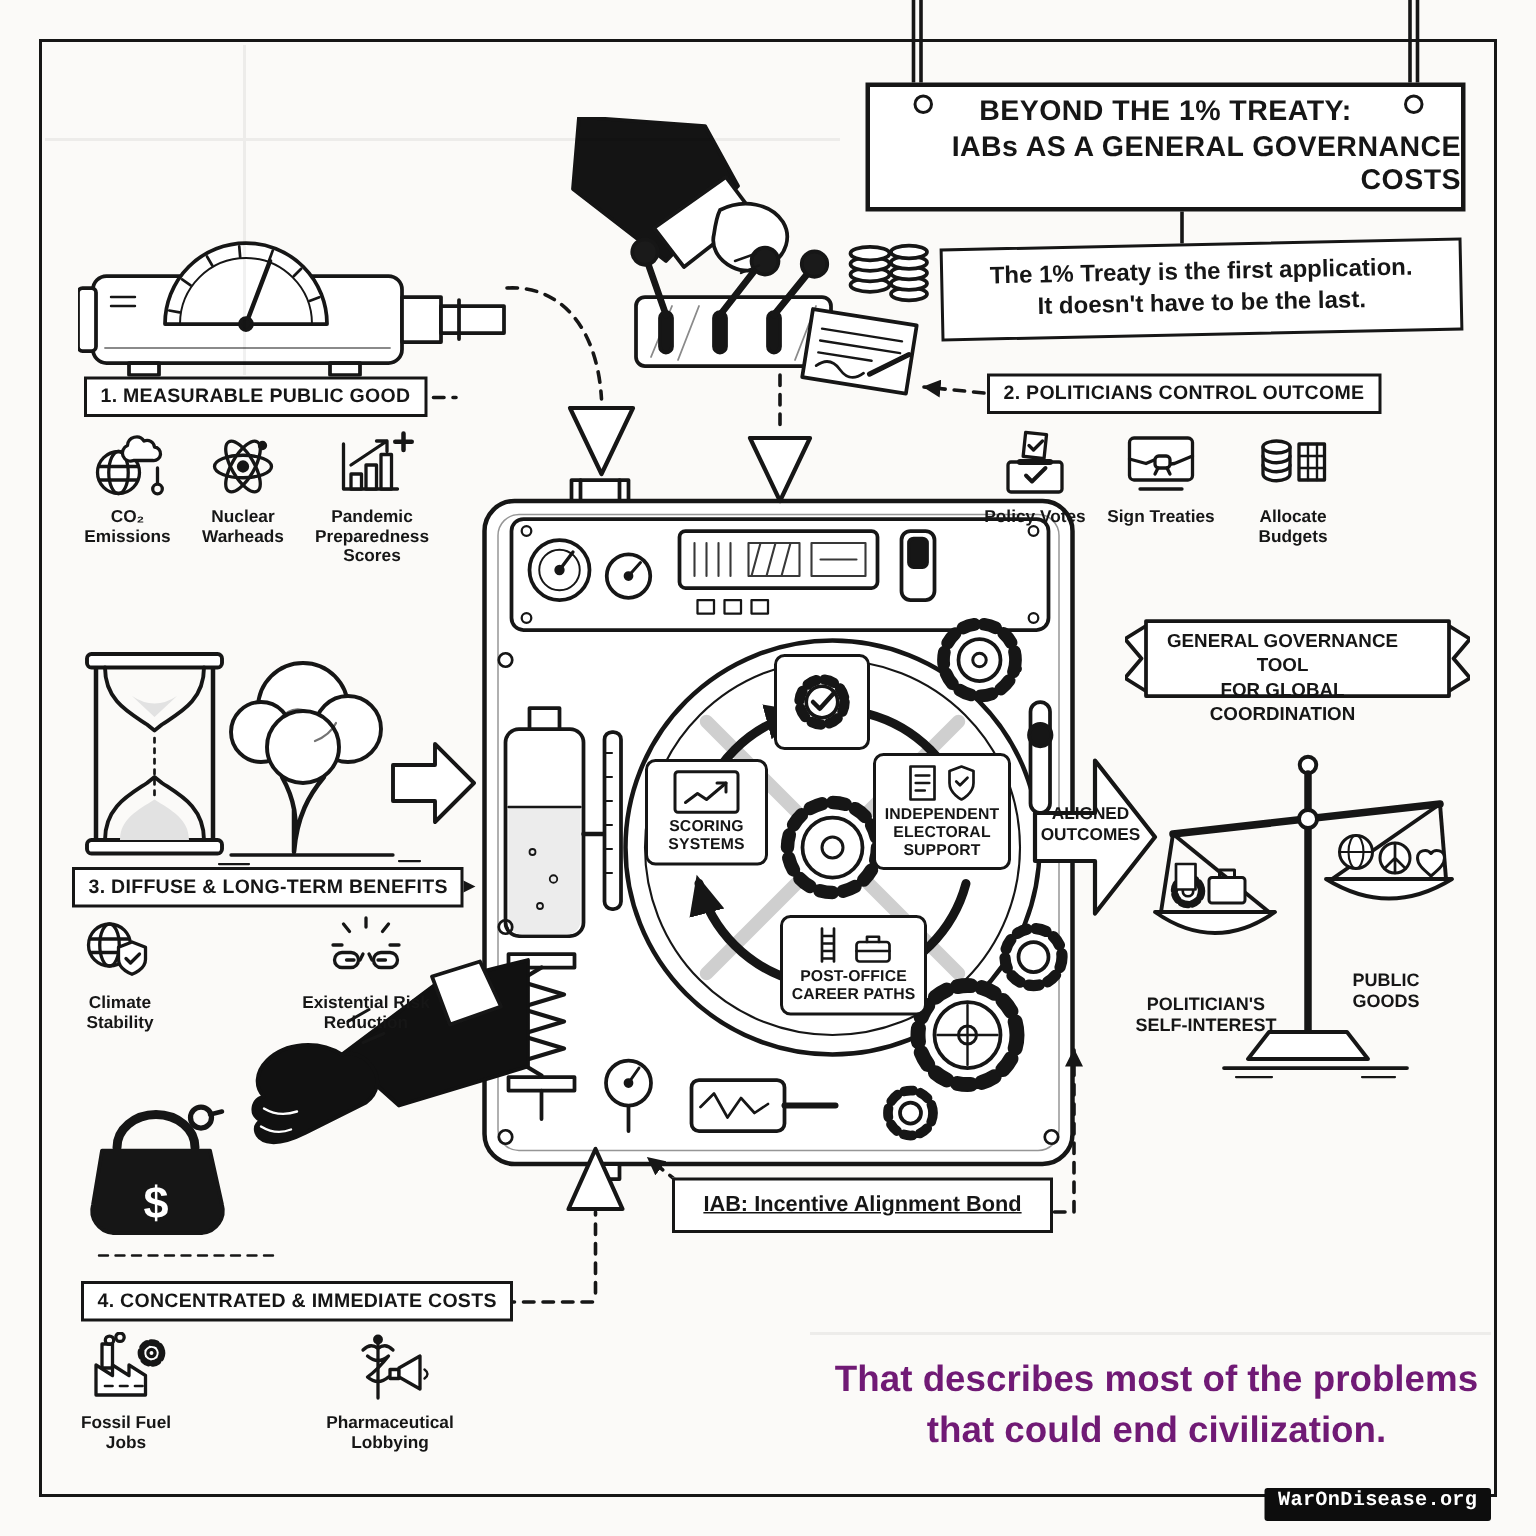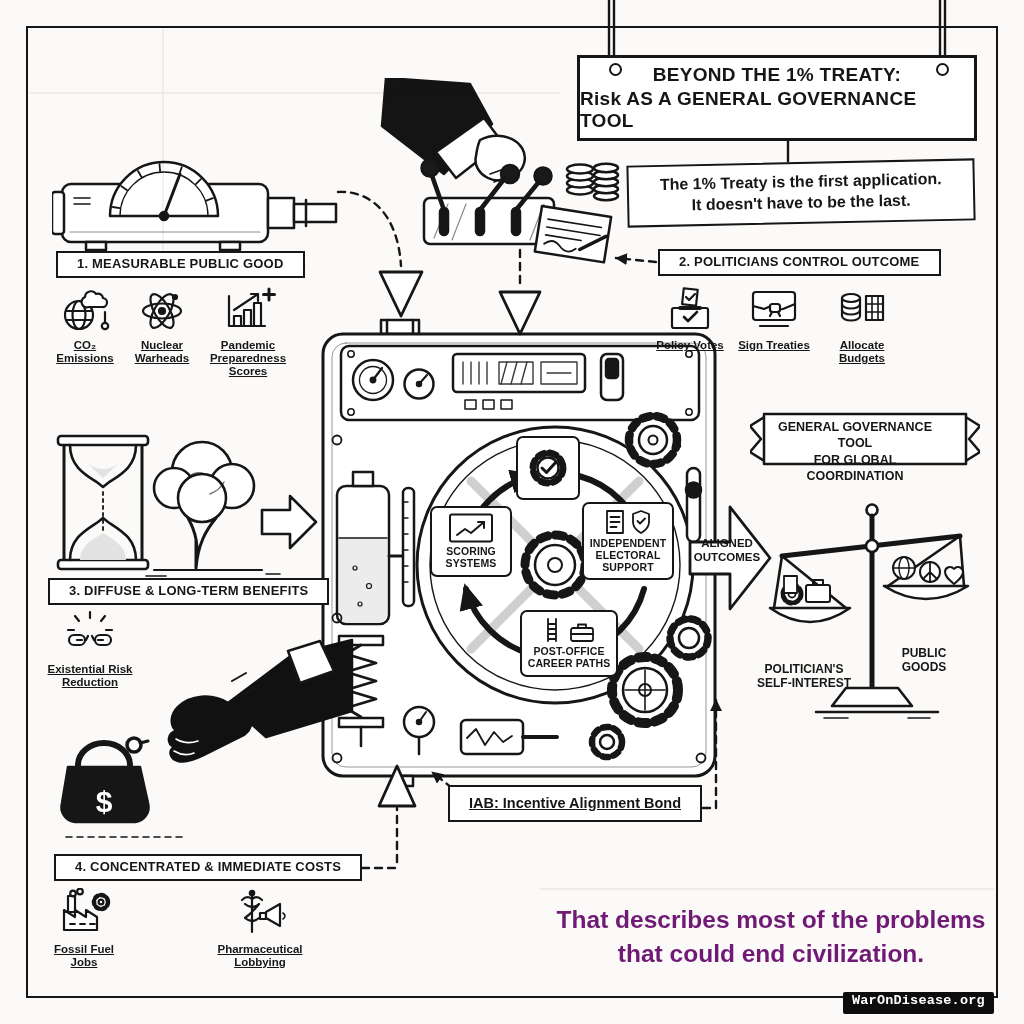--- a/index.html
+++ b/index.html
@@ -2,27 +2,27 @@
 <html><head>
 <meta charset="utf-8">
 <style>
   html,body{margin:0;padding:0;background:#e8e8e6;}
   #stage{position:relative;width:1024px;height:1024px;background:#fbfaf8;overflow:hidden;
          font-family:"Liberation Sans",sans-serif;color:#161616;}
   #frame{position:absolute;left:26px;top:26px;right:26px;bottom:26px;border:2.5px solid #161616;z-index:0;}
   svg.scene{position:absolute;z-index:1;}
   #connectors{position:absolute;left:0;top:0;z-index:4;pointer-events:none;}
   .lbl{position:absolute;background:#fff;border:2.4px solid #161616;z-index:5;
-       font:700 13px/1.15 "Liberation Sans",sans-serif;letter-spacing:.2px;padding:4px 19px;white-space:nowrap;}
+       font:700 13px/1.15 "Liberation Sans",sans-serif;letter-spacing:.2px;padding:4px 9px;white-space:nowrap;}
   .cap{font:700 11.5px/1.12 "Liberation Sans",sans-serif;text-align:center;margin-top:3px;}
-  .iconrow{position:absolute;display:flex;justify-content:space-between;z-index:3;text-decoration:underline;}
+  .iconrow{position:absolute;display:flex;justify-content:space-between;z-index:3;}
   .iconitem{display:flex;flex-direction:column;align-items:center;}
   #title-sign{position:absolute;left:577px;top:55px;width:394px;height:80px;background:#fff;border:3px solid #161616;
        z-index:5;display:flex;flex-direction:column;align-items:center;justify-content:center;gap:2px;
-       font:700 19px/1.15 "Liberation Sans",sans-serif;letter-spacing:.3px;text-align:left;}
+       font:700 19px/1.15 "Liberation Sans",sans-serif;letter-spacing:.3px;text-align:right;}
   .rope-hole{position:absolute;top:5px;width:9px;height:9px;border:2.5px solid #161616;border-radius:50%;background:#fff;}
   #subtitle-sign{position:absolute;left:627px;top:162px;width:332px;background:#fff;border:2.4px solid #161616;
        z-index:5;transform:rotate(-1.2deg);padding:8px 6px;text-align:center;
        font:700 16px/1.3 "Liberation Sans",sans-serif;}
   .mnode{position:absolute;background:#fff;border:2.4px solid #161616;border-radius:7px;z-index:5;
        display:flex;flex-direction:column;align-items:center;padding:5px 4px;gap:3px;box-sizing:border-box;}
   .mnode .t{font:700 10.5px/1.12 "Liberation Sans",sans-serif;text-align:center;letter-spacing:.1px;}
   #aligned-label{position:absolute;left:686px;top:537px;width:82px;z-index:5;text-align:center;
        font:700 11.5px/1.2 "Liberation Sans",sans-serif;}
   #banner-text{position:absolute;left:764px;top:419px;width:182px;z-index:5;text-align:center;
@@ -39,21 +39,21 @@
 </head>
 <body>
 
 <div id="stage">
   <div id="frame"></div>
 
   <div id="title-sign">
     <div class="rope-hole" style="left:29px"></div>
     <div class="rope-hole" style="right:25px"></div>
     <div>BEYOND THE 1% TREATY:</div>
-    <div>Risk AS A GENERAL GOVERNANCE TOOL</div>
+    <div>IABs AS A GENERAL GOVERNANCE COSTS</div>
   </div>
   <div id="subtitle-sign">
     <div>The 1% Treaty is the first application.</div>
     <div>It doesn't have to be the last.</div>
   </div>
 
   <div class="lbl" style="left:56px;top:251px">1. MEASURABLE PUBLIC GOOD</div>
   <div class="lbl" style="left:658px;top:249px">2. POLITICIANS CONTROL OUTCOME</div>
   <div class="lbl" style="left:48px;top:578px">3. DIFFUSE &amp; LONG-TERM BENEFITS</div>
   <div class="lbl" style="left:54px;top:854px">4. CONCENTRATED &amp; IMMEDIATE COSTS</div>
@@ -135,20 +135,32 @@
           <path d="M8 20 c0 2.5 4 4.5 9 4.5 s9 -2 9 -4.5 M8 26 c0 2.5 4 4.5 9 4.5 s9 -2 9 -4.5"></path>
           <rect x="32" y="12" width="17" height="24" fill="#fff"></rect>
           <path d="M32 20 h17 M32 28 h17 M38 12 v24 M44 12 v24" stroke-width="1.6"></path>
         </g>
       </svg>
       <div class="cap">Allocate Budgets</div>
     </div>
   </div>
 
   <div class="iconrow" style="left:44px;top:608px;width:246px">
+    <div class="iconitem" style="width:72px">
+      <svg width="56" height="52" viewBox="0 0 56 52">
+        <g class="ink" stroke-width="2.2">
+          <circle cx="21" cy="22" r="14" fill="#fff"></circle>
+            <ellipse cx="21" cy="22" rx="6.5" ry="14"></ellipse>
+          <path d="M8 18 h26 M8.5 27 h25"></path>
+          <path d="M36 20 l9 3.5 v8 c0 7 -9 10 -9 10 s-9 -3 -9 -10 v-8 z" fill="#fff"></path>
+          <path d="M32 31 l3 3 6 -6"></path>
+        </g>
+      </svg>
+      <div class="cap">Climate Stability</div>
+    </div>
     <div class="iconitem" style="width:92px">
       <svg width="56" height="52" viewBox="0 0 56 52">
         <g class="ink" stroke-width="2.2">
           <path d="M28 4 v6 M13 8 l4 5 M43 8 l-4 5 M6 22 h6 M50 22 h-6"></path>
           <rect x="7" y="27" width="16" height="10" rx="5" fill="#fff"></rect>
           <rect x="33" y="27" width="16" height="10" rx="5" fill="#fff"></rect>
           <line x1="15" y1="32" x2="20" y2="32"></line>
             <line x1="36" y1="32" x2="41" y2="32"></line>
           <path d="M26 28 l-2 4 M30 28 l2 4"></path>
         </g>

